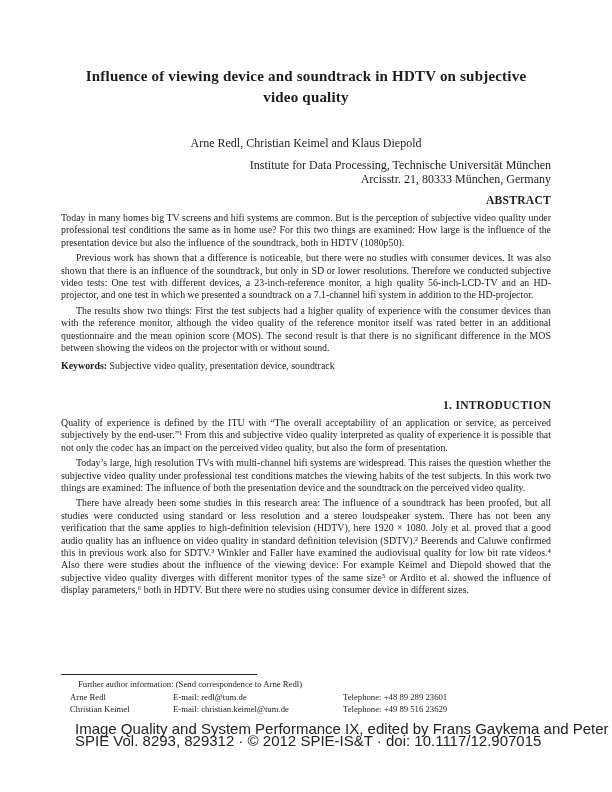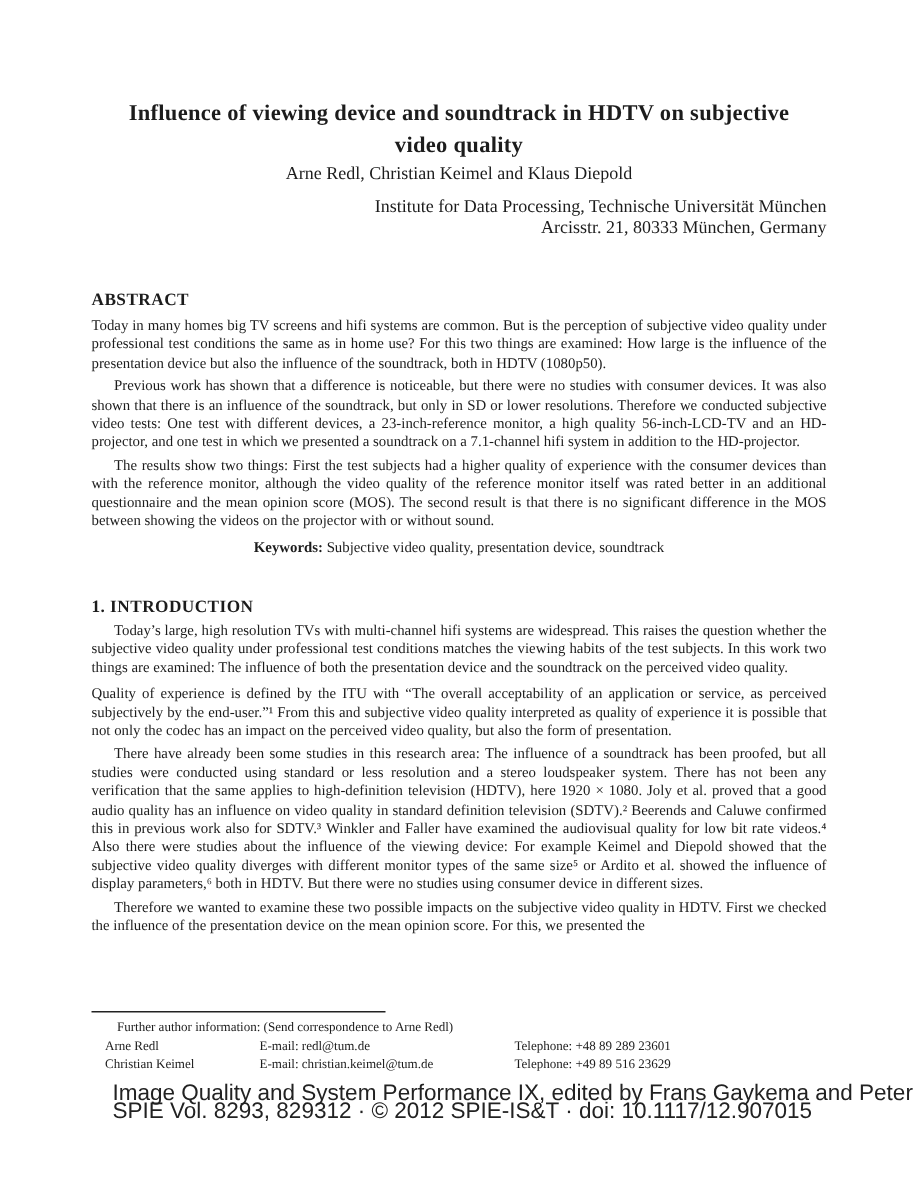--- a/index.html
+++ b/index.html
@@ -15,40 +15,40 @@
   }
   
   .head{position:absolute;left:61px;top:66px;width:490px;text-align:center;}
   .title{
     margin:0 auto;
     max-width:452px;
     font-size:15px;font-weight:bold;
     line-height:21px;
     letter-spacing:.2px;
   }
-  .authors{margin-top:0;font-size:12px;line-height:14px;}
+  .authors{margin-top:28px;font-size:12px;line-height:14px;}
   .affil{font-size:12px;line-height:13.5px;text-align:right;}
   .affil.first{margin-top:9px;}
   
   .sect{position:absolute;left:61px;width:490px;}
   .sect-abstract{top:193px;}
   .sect-intro{top:398px;}
   .sect-heading{
-    margin:0;text-align:left;
+    margin:0;text-align:right;
     font-size:11.5px;font-weight:bold;letter-spacing:.3px;
     line-height:14px;
   }
   .para{
     margin:3px 0 0 0;
     font-size:9.9px;line-height:12.4px;
     text-align:justify;
   }
   .para.first{margin-top:5px;}
   .para.indent{text-indent:15px;}
-  .keywords{margin-top:6px;font-size:9.9px;line-height:12.4px;text-align:center;}
+  .keywords{margin-top:6px;font-size:9.9px;line-height:12.4px;text-align:left;}
   .keywords b{font-weight:bold;}
   
   .footnote{position:absolute;left:61px;top:674px;width:490px;font-size:8.7px;line-height:12.6px;}
   .fn-rule{width:196px;height:1px;background:#222;margin-bottom:3px;}
   .fn-intro{text-indent:17px;}
   .fn-row{display:grid;grid-template-columns:79px 146px auto;white-space:nowrap;padding-left:9px;gap:24px;}
   
   .pfooter{
     position:absolute;left:75px;top:723px;
     font-family:"Liberation Sans","DejaVu Sans",sans-serif;
@@ -71,24 +71,23 @@
   <section class="sect sect-abstract">
     <h2 class="sect-heading">ABSTRACT</h2>
     <p class="para first">Today in many homes big TV screens and hifi systems are common. But is the perception of subjective video quality under professional test conditions the same as in home use? For this two things are examined: How large is the influence of the presentation device but also the influence of the soundtrack, both in HDTV (1080p50).</p>
     <p class="para indent">Previous work has shown that a difference is noticeable, but there were no studies with consumer devices. It was also shown that there is an influence of the soundtrack, but only in SD or lower resolutions. Therefore we conducted subjective video tests: One test with different devices, a 23-inch-reference monitor, a high quality 56-inch-LCD-TV and an HD-projector, and one test in which we presented a soundtrack on a 7.1-channel hifi system in addition to the HD-projector.</p>
     <p class="para indent">The results show two things: First the test subjects had a higher quality of experience with the consumer devices than with the reference monitor, although the video quality of the reference monitor itself was rated better in an additional questionnaire and the mean opinion score (MOS). The second result is that there is no significant difference in the MOS between showing the videos on the projector with or without sound.</p>
     <p class="keywords"><b>Keywords:</b> <span>Subjective video quality, presentation device, soundtrack</span></p>
   </section>
 
   <section class="sect sect-intro">
     <h2 class="sect-heading">1. INTRODUCTION</h2>
+    <p class="para first">Quality of experience is defined by the ITU with “The overall acceptability of an application or service, as perceived subjectively by the end-user.”¹  From this and subjective video quality interpreted as quality of experience it is possible that not only the codec has an impact on the perceived video quality, but also the form of presentation.</p>
     <p class="para indent">Today’s large, high resolution TVs with multi-channel hifi systems are widespread. This raises the question whether the subjective video quality under professional test conditions matches the viewing habits of the test subjects. In this work two things are examined: The influence of both the presentation device and the soundtrack on the perceived video quality.</p>
-    <p class="para first">Quality of experience is defined by the ITU with “The overall acceptability of an application or service, as perceived subjectively by the end-user.”¹  From this and subjective video quality interpreted as quality of experience it is possible that not only the codec has an impact on the perceived video quality, but also the form of presentation.</p>
     <p class="para indent">There have already been some studies in this research area: The influence of a soundtrack has been proofed, but all studies were conducted using standard or less resolution and a stereo loudspeaker system. There has not been any verification that the same applies to high-definition television (HDTV), here 1920 × 1080. Joly et al. proved that a good audio quality has an influence on video quality in standard definition television (SDTV).² Beerends and Caluwe confirmed this in previous work also for SDTV.³ Winkler and Faller have examined the audiovisual quality for low bit rate videos.⁴ Also there were studies about the influence of the viewing device: For example Keimel and Diepold showed that the subjective video quality diverges with different monitor types of the same size⁵ or Ardito et al. showed the influence of display parameters,⁶ both in HDTV. But there were no studies using consumer device in different sizes.</p>
-    <p class="para indent">Therefore we wanted to examine these two possible impacts on the subjective video quality in HDTV. First we checked the influence of the presentation device on the mean opinion score. For this, we presented the</p>
   </section>
 
   <div class="footnote">
     <div class="fn-rule"></div>
     <div class="fn-intro">Further author information: (Send correspondence to Arne Redl)</div>
     <div class="fn-row">
       <span>Arne Redl</span>
       <span>E-mail: redl@tum.de</span>
       <span>Telephone: +48 89 289 23601</span>
     </div>

